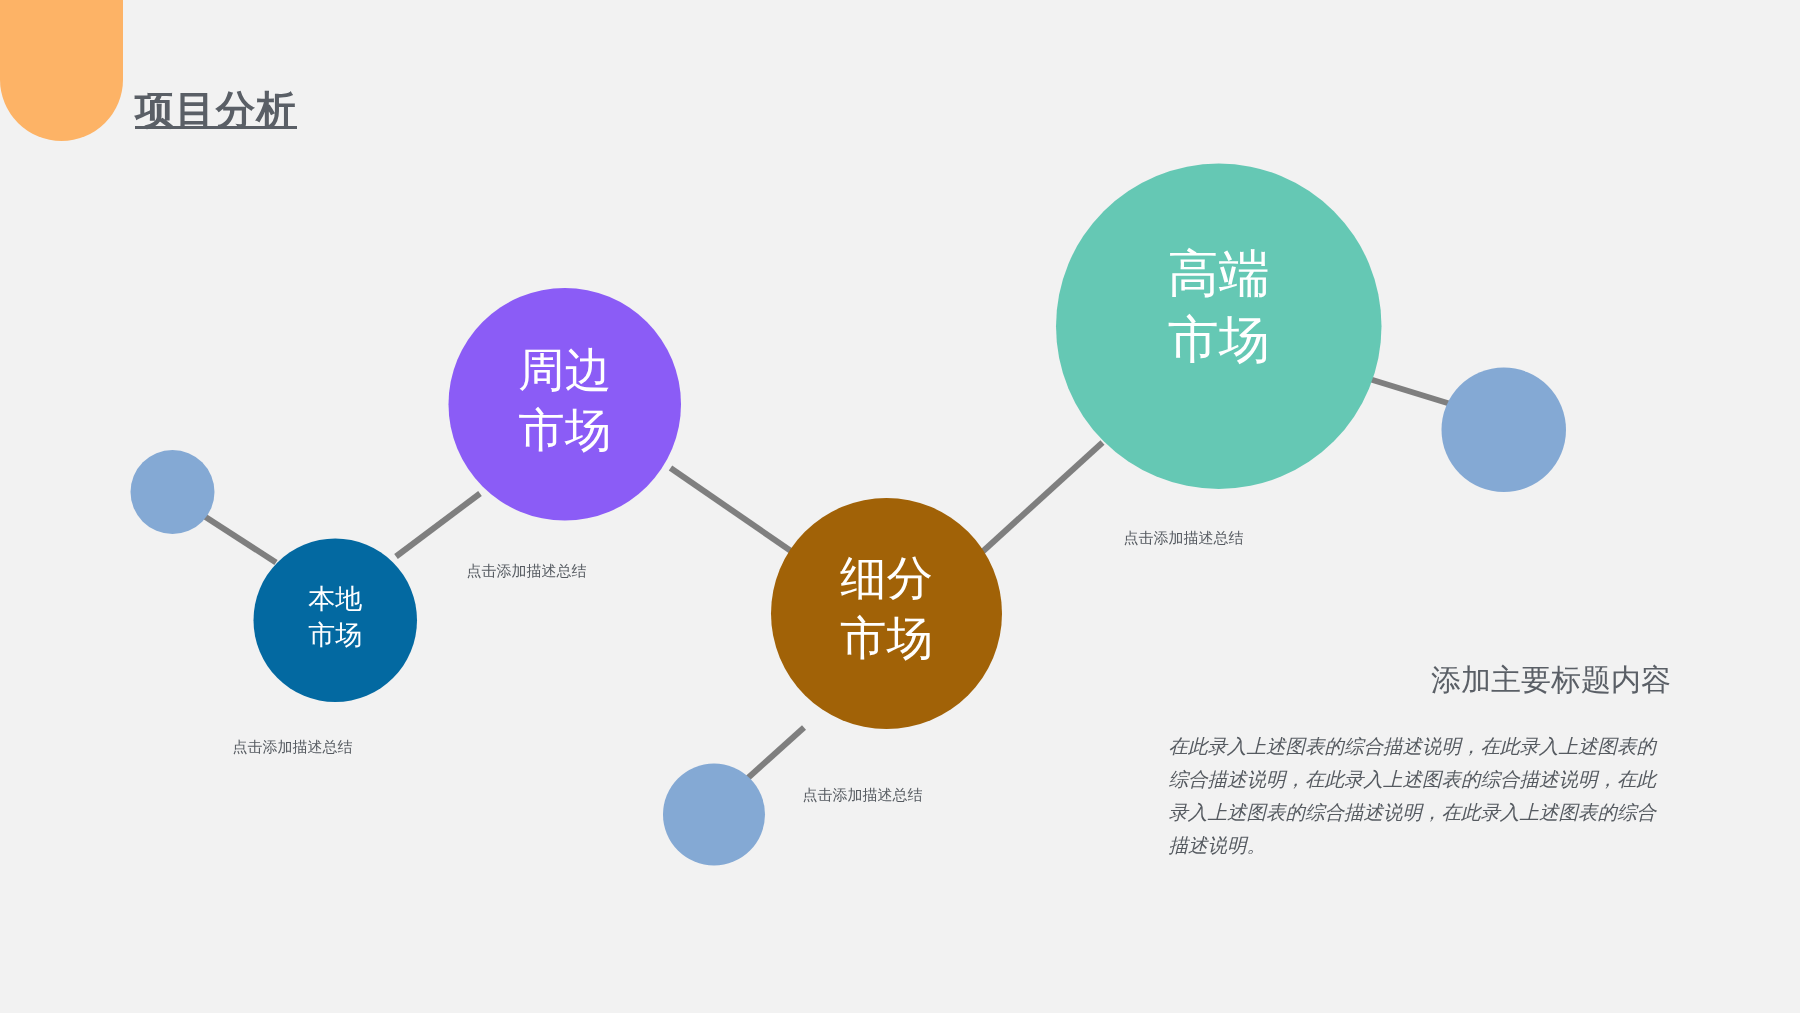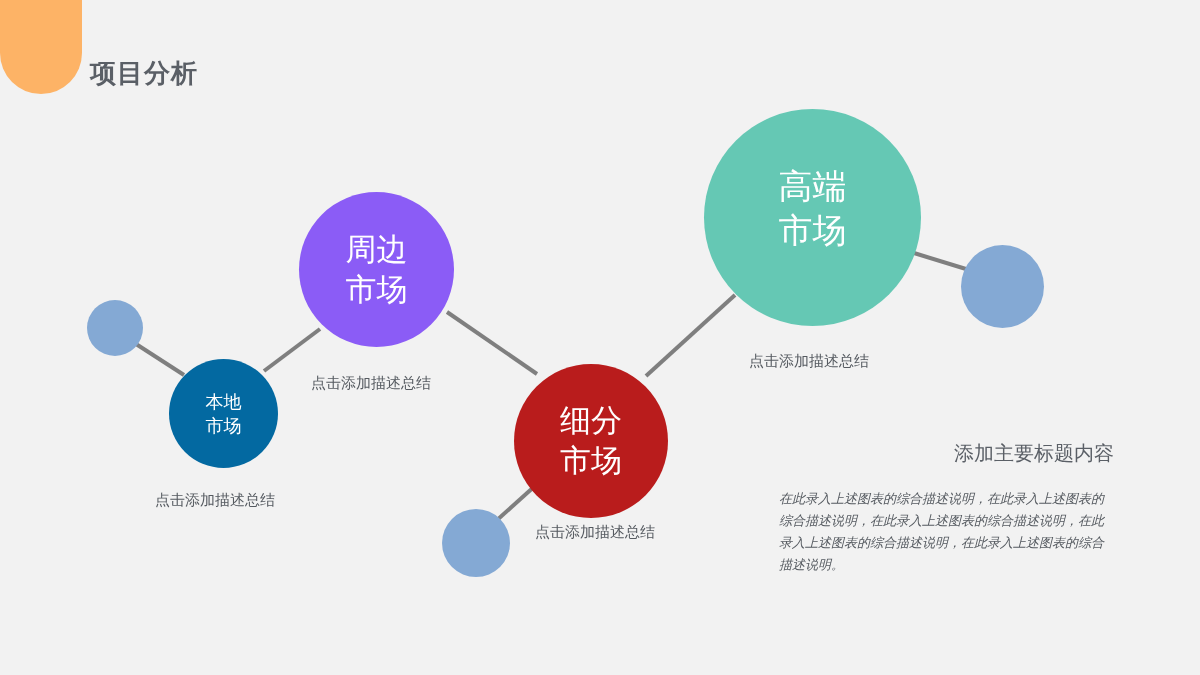--- a/index.html
+++ b/index.html
@@ -7,32 +7,32 @@
       width: 1200px; height: 675px; overflow: hidden;
       background: #f2f2f2; position: relative;
       font-family: "DejaVu Sans", "Liberation Sans", sans-serif;
     }
     .corner-tab {
       position: absolute; left: 0; top: -10px; width: 82px; height: 104px;
       border-radius: 0 0 41px 41px; background: #fdb366;
     }
     .page-title {
       position: absolute; left: 90px; top: 56px; font-size: 26px; font-weight: bold;
-      color: #5a5f66; letter-spacing: 1px;
+      color: #5a5f66; letter-spacing: 1px; text-decoration: underline;
     }
     svg.links { position: absolute; left: 0; top: 0; }
     .node {
       position: absolute; border-radius: 50%;
       display: flex; align-items: center; justify-content: center;
-      color: #fff; text-align: right; line-height: 1.28;
+      color: #fff; text-align: right; line-height: 1.28; font-family: Liberation Mono, monospace;
     }
     .node .lbl { display: block; }
     .dot { position: absolute; border-radius: 50%; background: #84a9d4; }
     .caption {
-      position: absolute; font-size: 15px; color: #555a60; white-space: nowrap;
+      position: absolute; font-size: 10px; color: #555a60; white-space: nowrap;
     }
     .side-title {
       position: absolute; right: 86px; top: 440px; font-size: 20px; color: #5a5f66; margin-left: 26px;
     }
     .side-body {
       position: absolute; left: 779px; top: 488px; width: 335px;
       font-size: 13px; color: #555a60; line-height: 22px; font-style: italic;
     }
   </style>
 </head>
@@ -61,21 +61,21 @@
     <span class="lbl">本地</span>
     <span class="lbl">市场</span>
   </div>
 </div>
 <div class="node" style="left:299px;top:192px;width:155px;height:155px;background:#8b5cf6;font-size:31px;">
   <div>
     <span class="lbl">周边</span>
     <span class="lbl">市场</span>
   </div>
 </div>
-<div class="node" style="left:514px;top:364px;width:154px;height:154px;background:#b91c1c;font-size:31px;">
+<div class="node" style="left:514px;top:332px;width:154px;height:154px;background:#a16207;font-size:31px;">
   <div>
     <span class="lbl">细分</span>
     <span class="lbl">市场</span>
   </div>
 </div>
 <div class="node" style="left:704px;top:109px;width:217px;height:217px;background:#65c8b4;font-size:34px;">
   <div style="margin-top:-18px;">
     <span class="lbl">高端</span>
     <span class="lbl">市场</span>
   </div>

